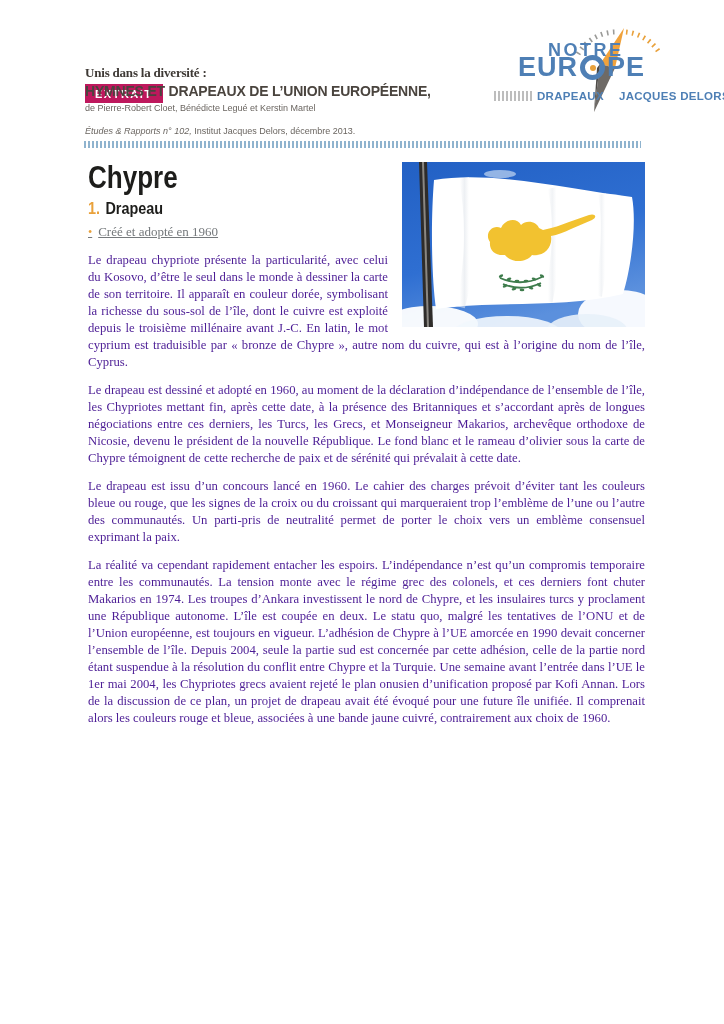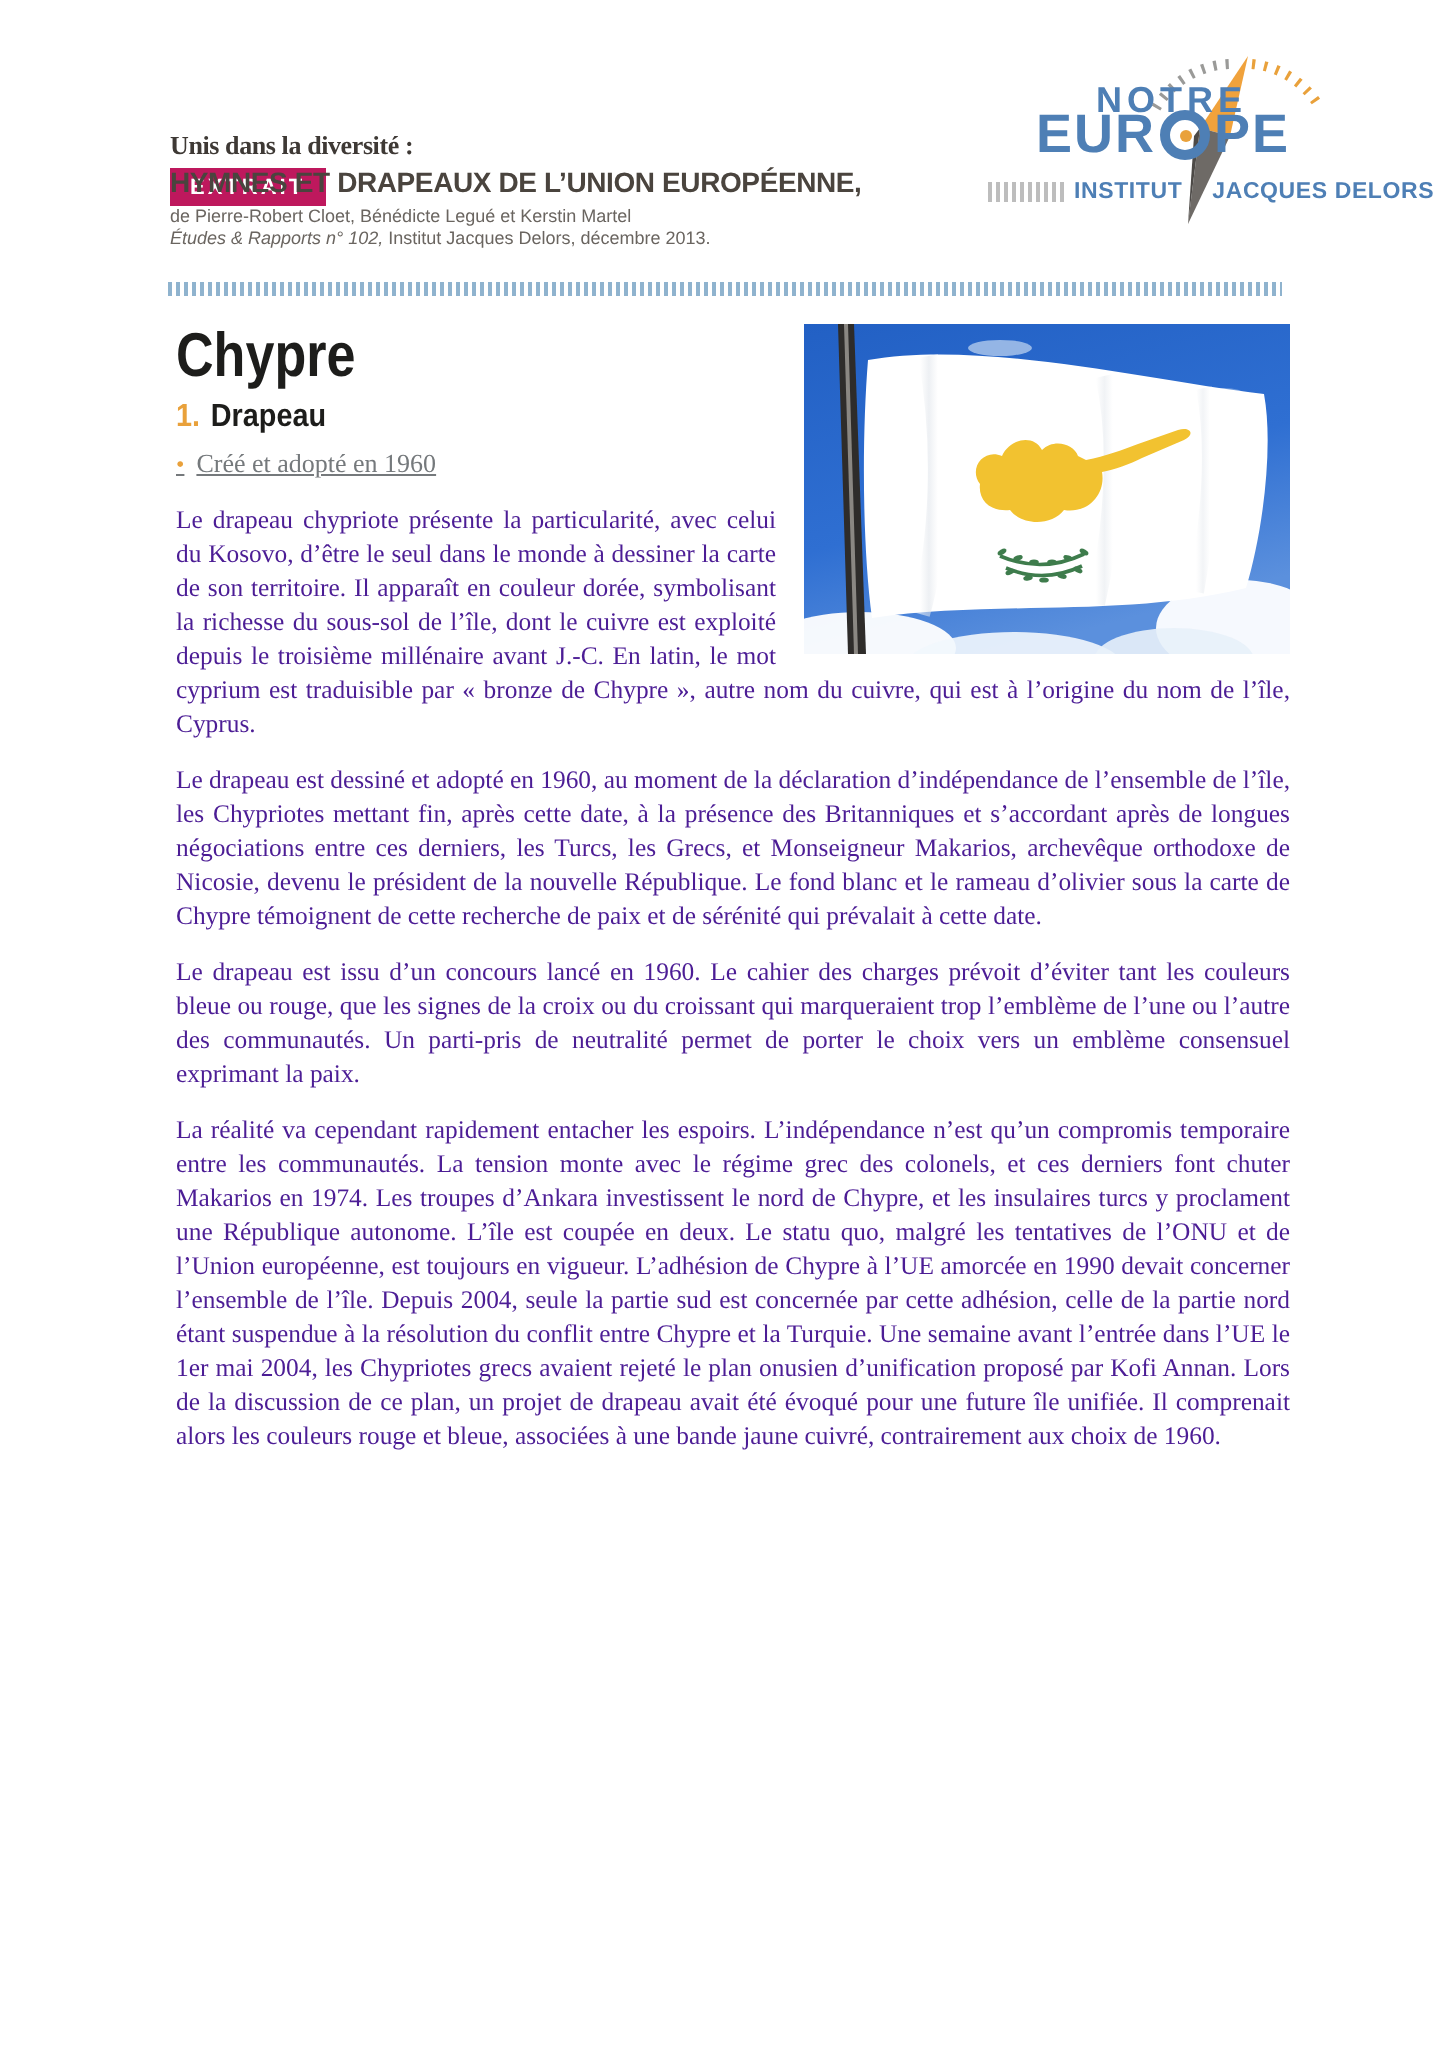--- a/index.html
+++ b/index.html
@@ -10,21 +10,21 @@
   
   .badge{
     position:absolute;left:85px;top:39px;background:#be185d;color:#fff;
     font-family:"Liberation Sans", sans-serif;font-weight:bold;font-size:11px;
     letter-spacing:1.5px;padding:4px 10px 3px;margin-top:45px;
   }
   .masthead{position:absolute;left:85px;top:65px;width:380px;font-family:"Liberation Sans", sans-serif;}
   .mast-line1{font-weight:bold;font-size:13px;color:#3E3935;letter-spacing:-0.2px;font-family:Liberation Serif, serif;}
   .mast-line2{font-weight:bold;font-size:14px;color:#4A443E;margin-top:2px;letter-spacing:-0.2px;}
   .mast-line3{font-size:9px;color:#6A6560;margin-top:4px;}
-  .mast-line4{font-size:9px;color:#6A6560;margin-top:1px;}
+  .mast-line4{font-size:9px;color:#6A6560;margin-top:13px;}
   .mast-line4 .it{font-style:italic;}
   
   .logo{position:absolute;left:494px;top:28px;width:205px;height:86px;font-family:"Liberation Sans", sans-serif;}
   .logo-notre{position:absolute;top:12px;left:54px;color:#4E7FB5;font-weight:bold;font-size:18px;letter-spacing:2.5px;}
   .logo-europe{position:absolute;top:26px;left:24px;color:#4E7FB5;font-weight:bold;font-size:27px;letter-spacing:1px;display:flex;align-items:center;line-height:1;}
   .o-ring{width:15px;height:15px;border:5px solid #4E7FB5;border-radius:50%;margin:0 2px;position:relative;display:inline-block;}
   .o-ring::after{content:"";position:absolute;left:4.5px;top:4.5px;width:6px;height:6px;background:#E9A13B;border-radius:50%;}
   .logo-bottom{position:absolute;top:62px;left:0;display:flex;align-items:center;color:#4E7FB5;font-weight:bold;font-size:11.5px;letter-spacing:0.3px;white-space:nowrap;}
   .logo-bars{width:38px;height:10px;margin-right:5px;background:repeating-linear-gradient(90deg,#BDBDBD 0 2px,transparent 2px 4px);}
   .needle-gap{width:15px;}
@@ -77,21 +77,21 @@
     <polygon points="106,36 103,40 100,84" fill="#4d4a47"></polygon>
   </svg>
   <div class="logo-notre">NOTRE</div>
   <div class="logo-europe">
     <span>EUR</span>
       <span class="o-ring"></span>
       <span>PE</span>
   </div>
   <div class="logo-bottom">
     <span class="logo-bars"></span>
-    <span>INSTITUT</span>
+    <span>DRAPEAUX</span>
     <span class="needle-gap"></span>
     <span>JACQUES DELORS</span>
   </div>
 </div>
 
 <div class="rule"></div>
 
 <main>
 
   <figure class="flag">

